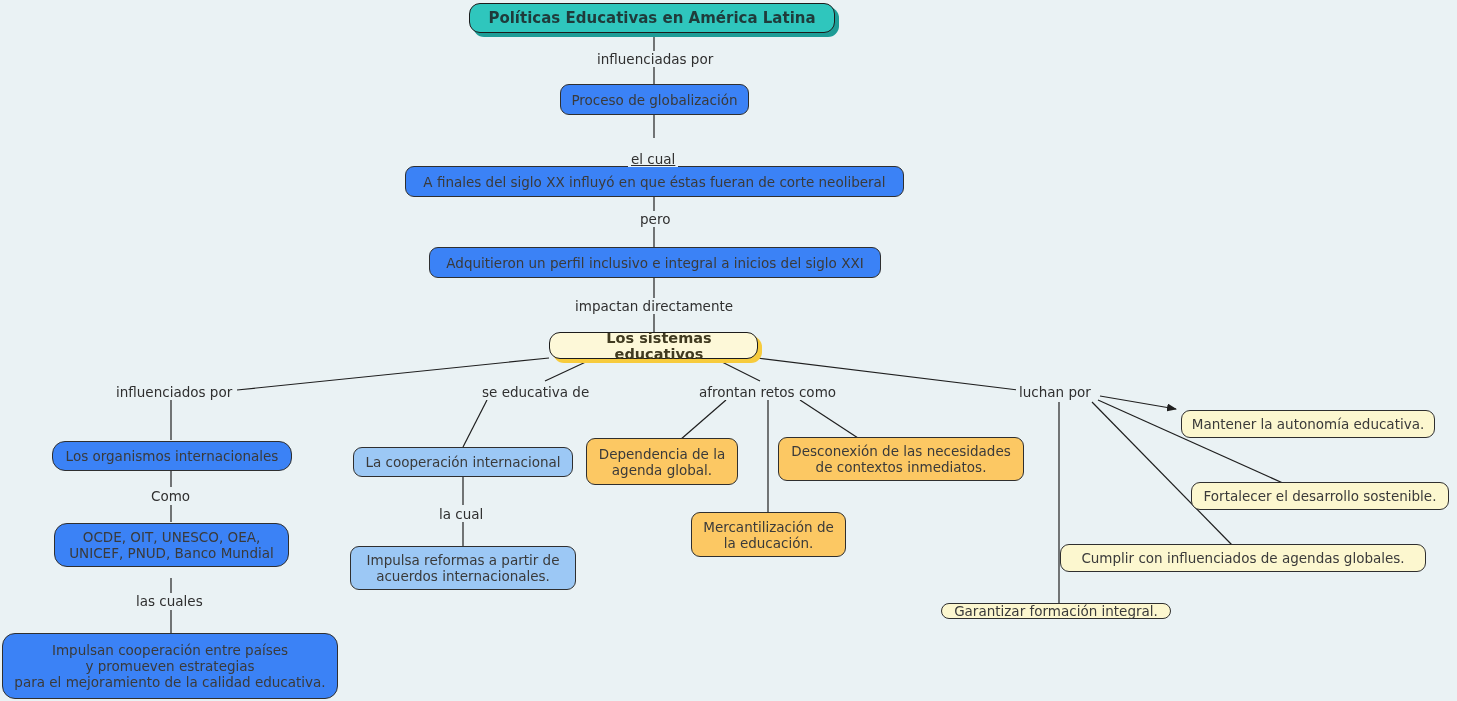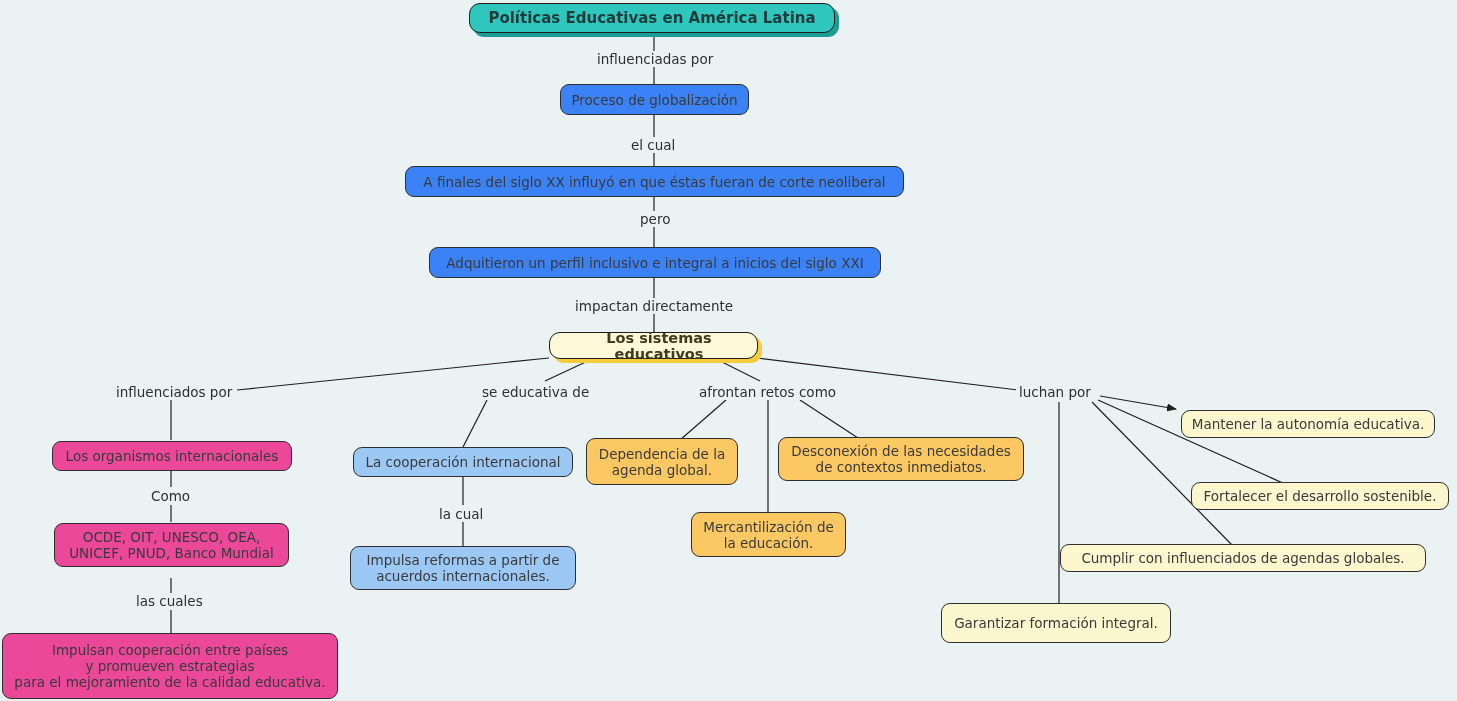--- a/index.html
+++ b/index.html
@@ -37,21 +37,21 @@
     border-radius: 9px;
     color: #3a3a3a;
     font-size: 13.5px;
     line-height: 16px;
     padding: 2px 9px;
     white-space: pre-line;
     z-index: 3;
   }
 
   .node.green  { background: #3b82f6; border-color: #2f2f2f; }
-  .node.pink   { background: #ec4899; border-color: #2f2f2f; }
+  .node.pink   { background: #3b82f6; border-color: #2f2f2f; border-radius: 13px; }
   .node.blue   { background: #9cc8f5; border-color: #2f2f2f; }
   .node.orange { background: #fcc863; border-color: #2f2f2f; }
   .node.yellow { background: #fcf7cf; border-color: #2f2f2f; }
 
   
   .node.root {
     background: #2fc6bd;
     border: 1.5px solid #1c1c1c;
     border-radius: 11px;
     font-weight: bold;
@@ -167,25 +167,25 @@
 
   <div class="node orange" style="left:778px; top:437px; width:246px; height:44px;">Desconexión de las necesidades
 de contextos inmediatos.</div>
 
   <div class="node yellow" style="left:1181px; top:410px; width:254px; height:28px;">Mantener la autonomía educativa.</div>
 
   <div class="node yellow" style="left:1191px; top:482px; width:258px; height:28px;">Fortalecer el desarrollo sostenible.</div>
 
   <div class="node yellow" style="left:1060px; top:544px; width:366px; height:28px;">Cumplir con influenciados de agendas globales.</div>
 
-  <div class="node yellow" style="left:941px; top:603px; width:230px; height:40px;">Garantizar formación integral.</div>
+  <div class="node yellow" style="left:941px; top:603px; width:230px; height:16px;">Garantizar formación integral.</div>
 
   <div class="link-label" style="left:594px; top:51px;">influenciadas por</div>
 
-  <div class="link-label" style="left:628px; top:137px;">el cual</div>
+  <div class="link-label" style="left:628px; top:151px;text-decoration:underline;">el cual</div>
 
   <div class="link-label" style="left:637px; top:211px;">pero</div>
 
   <div class="link-label" style="left:572px; top:298px;">impactan directamente</div>
 
   <div class="link-label" style="left:113px; top:384px;">influenciados por</div>
 
   <div class="link-label" style="left:479px; top:384px;">se educativa de</div>
 
   <div class="link-label" style="left:696px; top:384px;">afrontan retos como</div>

